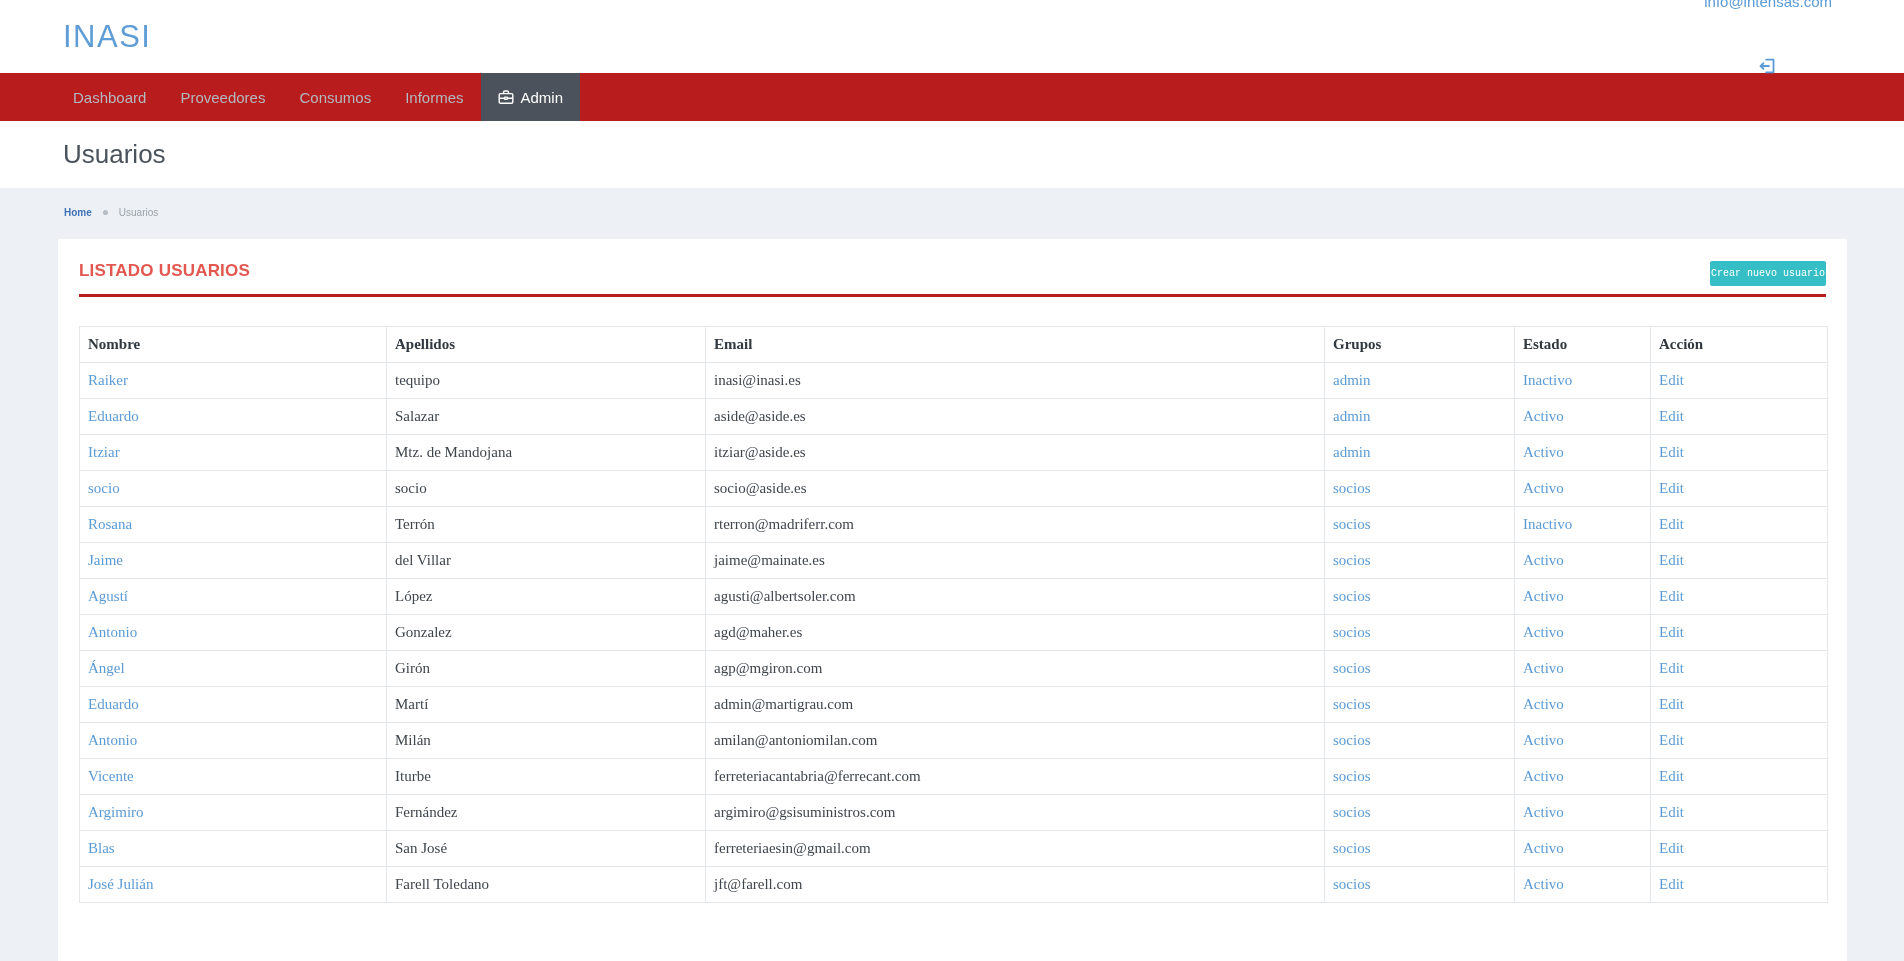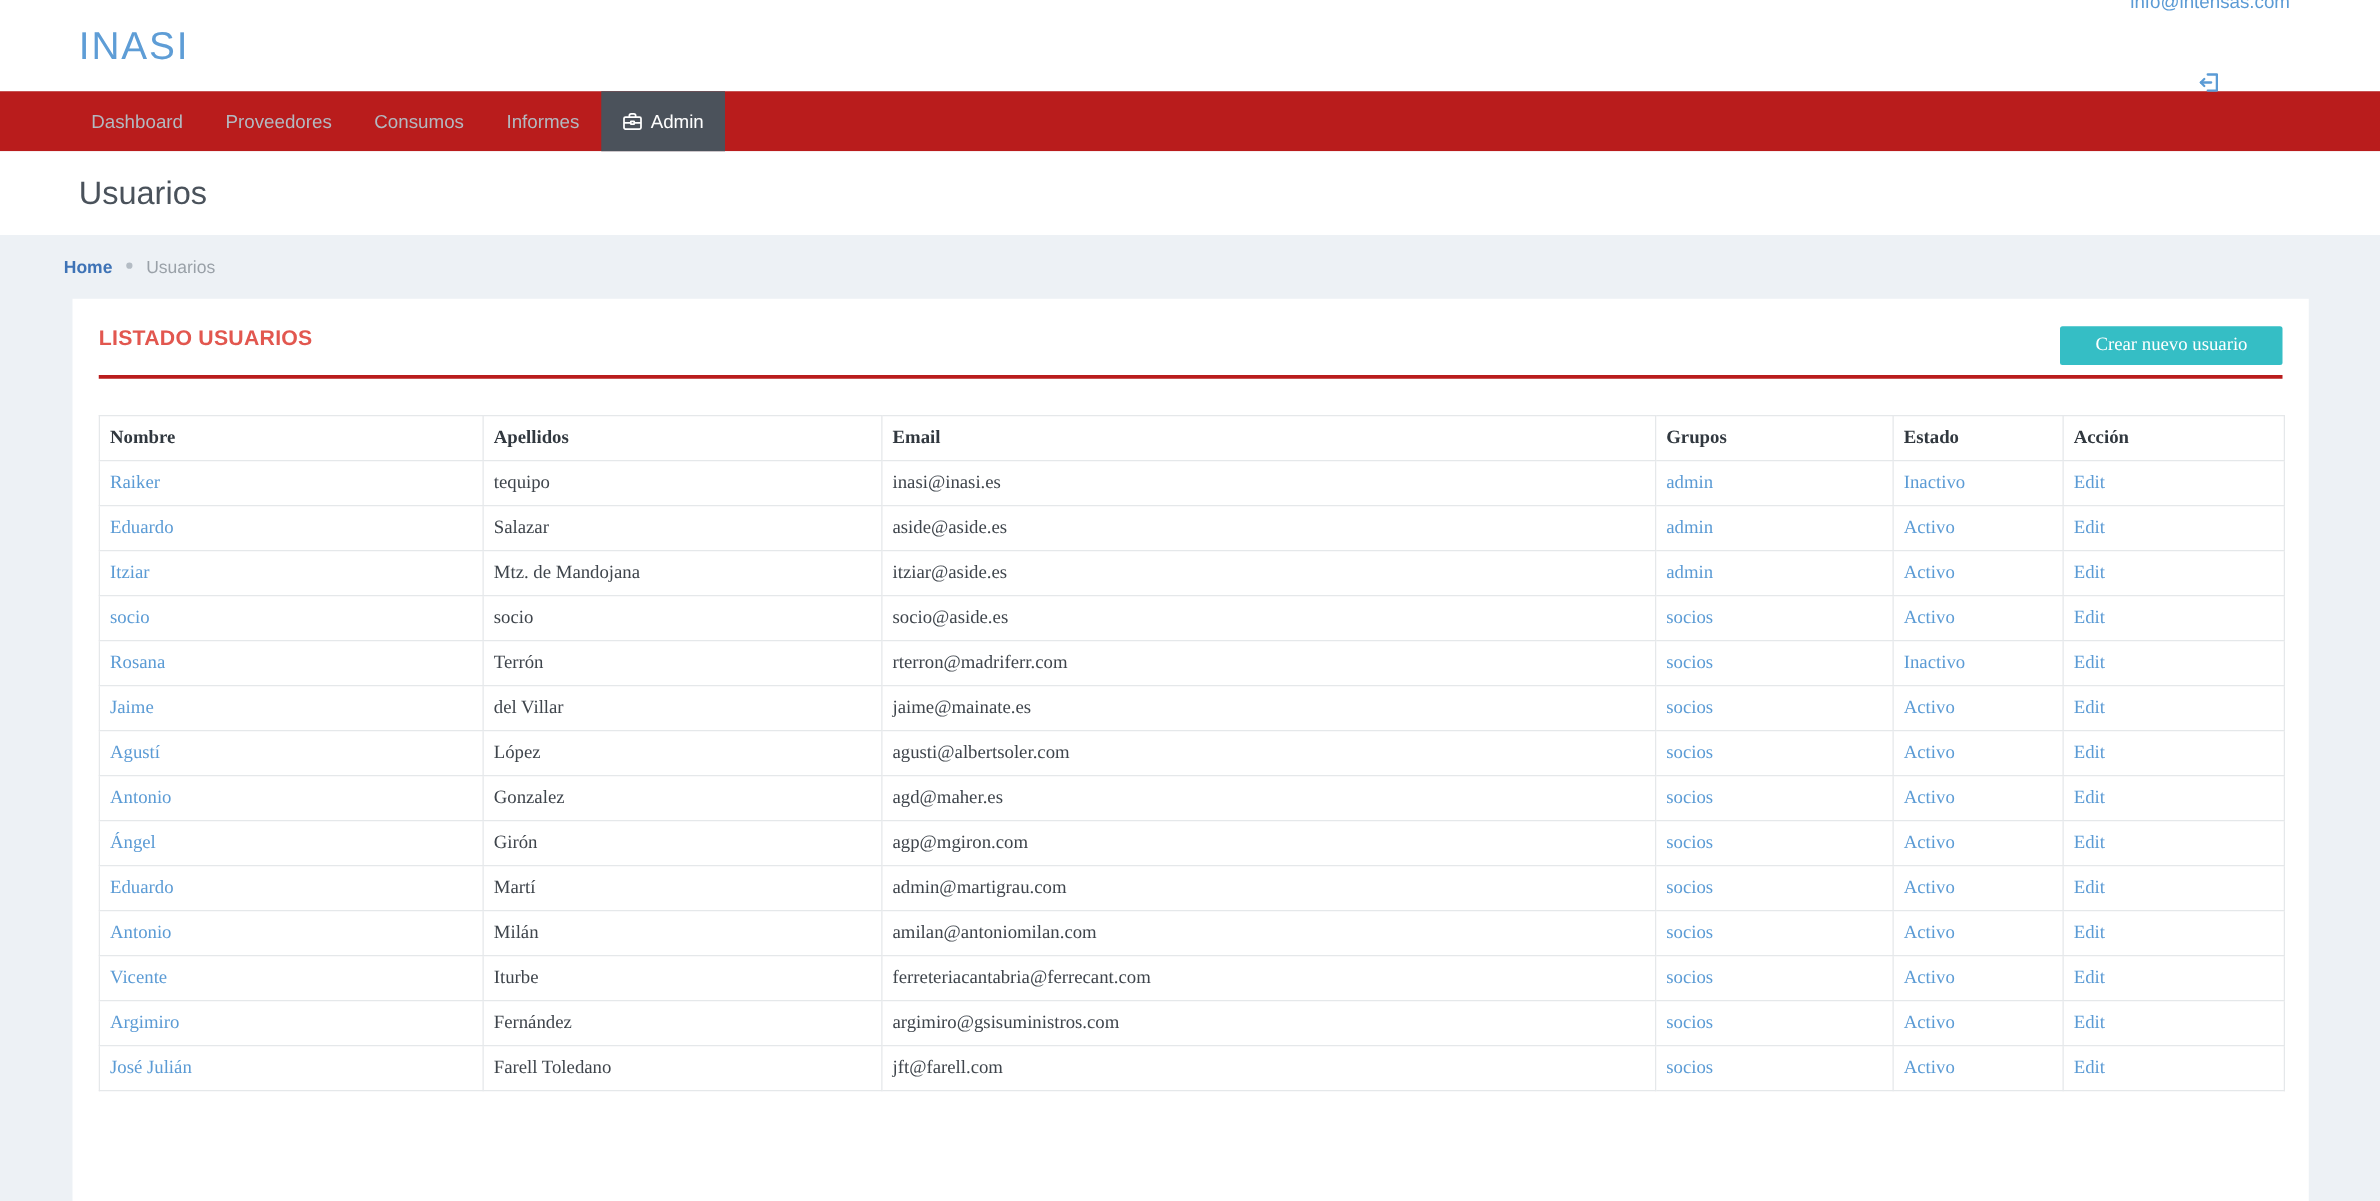--- a/index.html
+++ b/index.html
@@ -37,36 +37,36 @@
     padding: 0 17px; font-size: 15px; color: #b3b9c0; cursor: pointer;
   }
   .nav-item.active { background: #4b525b; color: #ffffff; }
   .nav-icon { display: flex; align-items: center; }
 
   
   .title-bar { background: #ffffff; height: 67px; display: flex; align-items: center; padding-left: 63px; }
   .page-title { font-size: 26px; font-weight: 400; color: #4a525b; }
 
   
-  .breadcrumb-bar { height: 49px; display: flex; align-items: center; padding-left: 51px; gap: 11px; font-size: 14px; }
+  .breadcrumb-bar { height: 49px; display: flex; align-items: center; padding-left: 64px; gap: 11px; font-size: 10px; }
   .crumb-home { color: #3e73b6; font-weight: 600; }
   .crumb-sep { width: 5px; height: 5px; border-radius: 50%; background: #b4bcc4; }
   .crumb-current { color: #9aa1a8; }
 
   
   .content { padding: 2px 57px 0 58px; }
   .card { background: #ffffff; padding: 22px 21px 0 21px; min-height: 722px; }
   .card-header {
     display: flex; align-items: flex-start; justify-content: space-between;
     padding-bottom: 8px; border-bottom: 3px solid #b91c1c;
   }
   .card-title { color: #e2574f; font-size: 17px; font-weight: 700; letter-spacing: .2px; }
   .create-btn {
     background: #35bec5; color: #ffffff; border: none; cursor: pointer;
-    font-family: Liberation Serif, serif; font-size: 15px; padding: 7px 28px; border-radius: 2px;
+    font-family: Liberation Mono, monospace; font-size: 10px; padding: 7px 1px; border-radius: 2px;
   }
 
   
   table.users-table {
     width: 100%; border-collapse: collapse; table-layout: fixed;
     margin-top: 29px; font-size: 15px; font-family: Liberation Serif, serif;
   }
   .users-table th, .users-table td {
     border: 1px solid #e5e8ea; height: 36px; padding: 0 8px;
     text-align: left; vertical-align: middle; white-space: nowrap;
@@ -269,20 +269,28 @@
 
   <tr>
     <td><a href="#">Argimiro</a></td>
     <td>Fernández</td>
     <td>argimiro@gsisuministros.com</td>
     <td><a href="#">socios</a></td>
     <td><a href="#">Activo</a></td>
     <td><a href="#">Edit</a></td>
   </tr>
 
+  <tr>
+    <td><a href="#">Blas</a></td>
+    <td>San José</td>
+    <td>ferreteriaesin@gmail.com</td>
+    <td><a href="#">socios</a></td>
+    <td><a href="#">Activo</a></td>
+    <td><a href="#">Edit</a></td>
+  </tr>
 
   <tr>
     <td><a href="#">José Julián</a></td>
     <td>Farell Toledano</td>
     <td>jft@farell.com</td>
     <td><a href="#">socios</a></td>
     <td><a href="#">Activo</a></td>
     <td><a href="#">Edit</a></td>
   </tr>
 </tbody>

